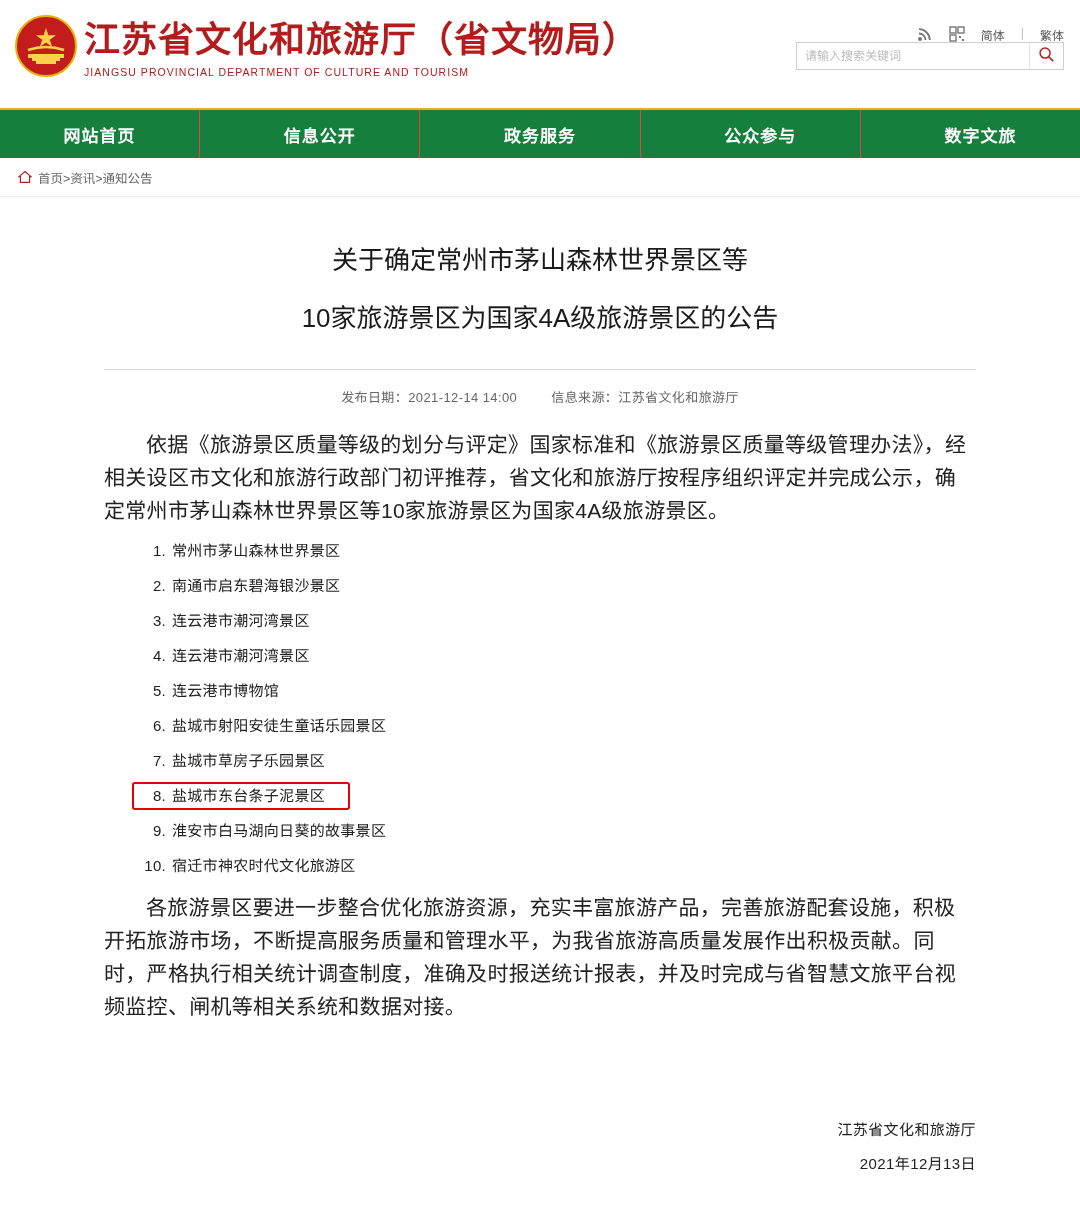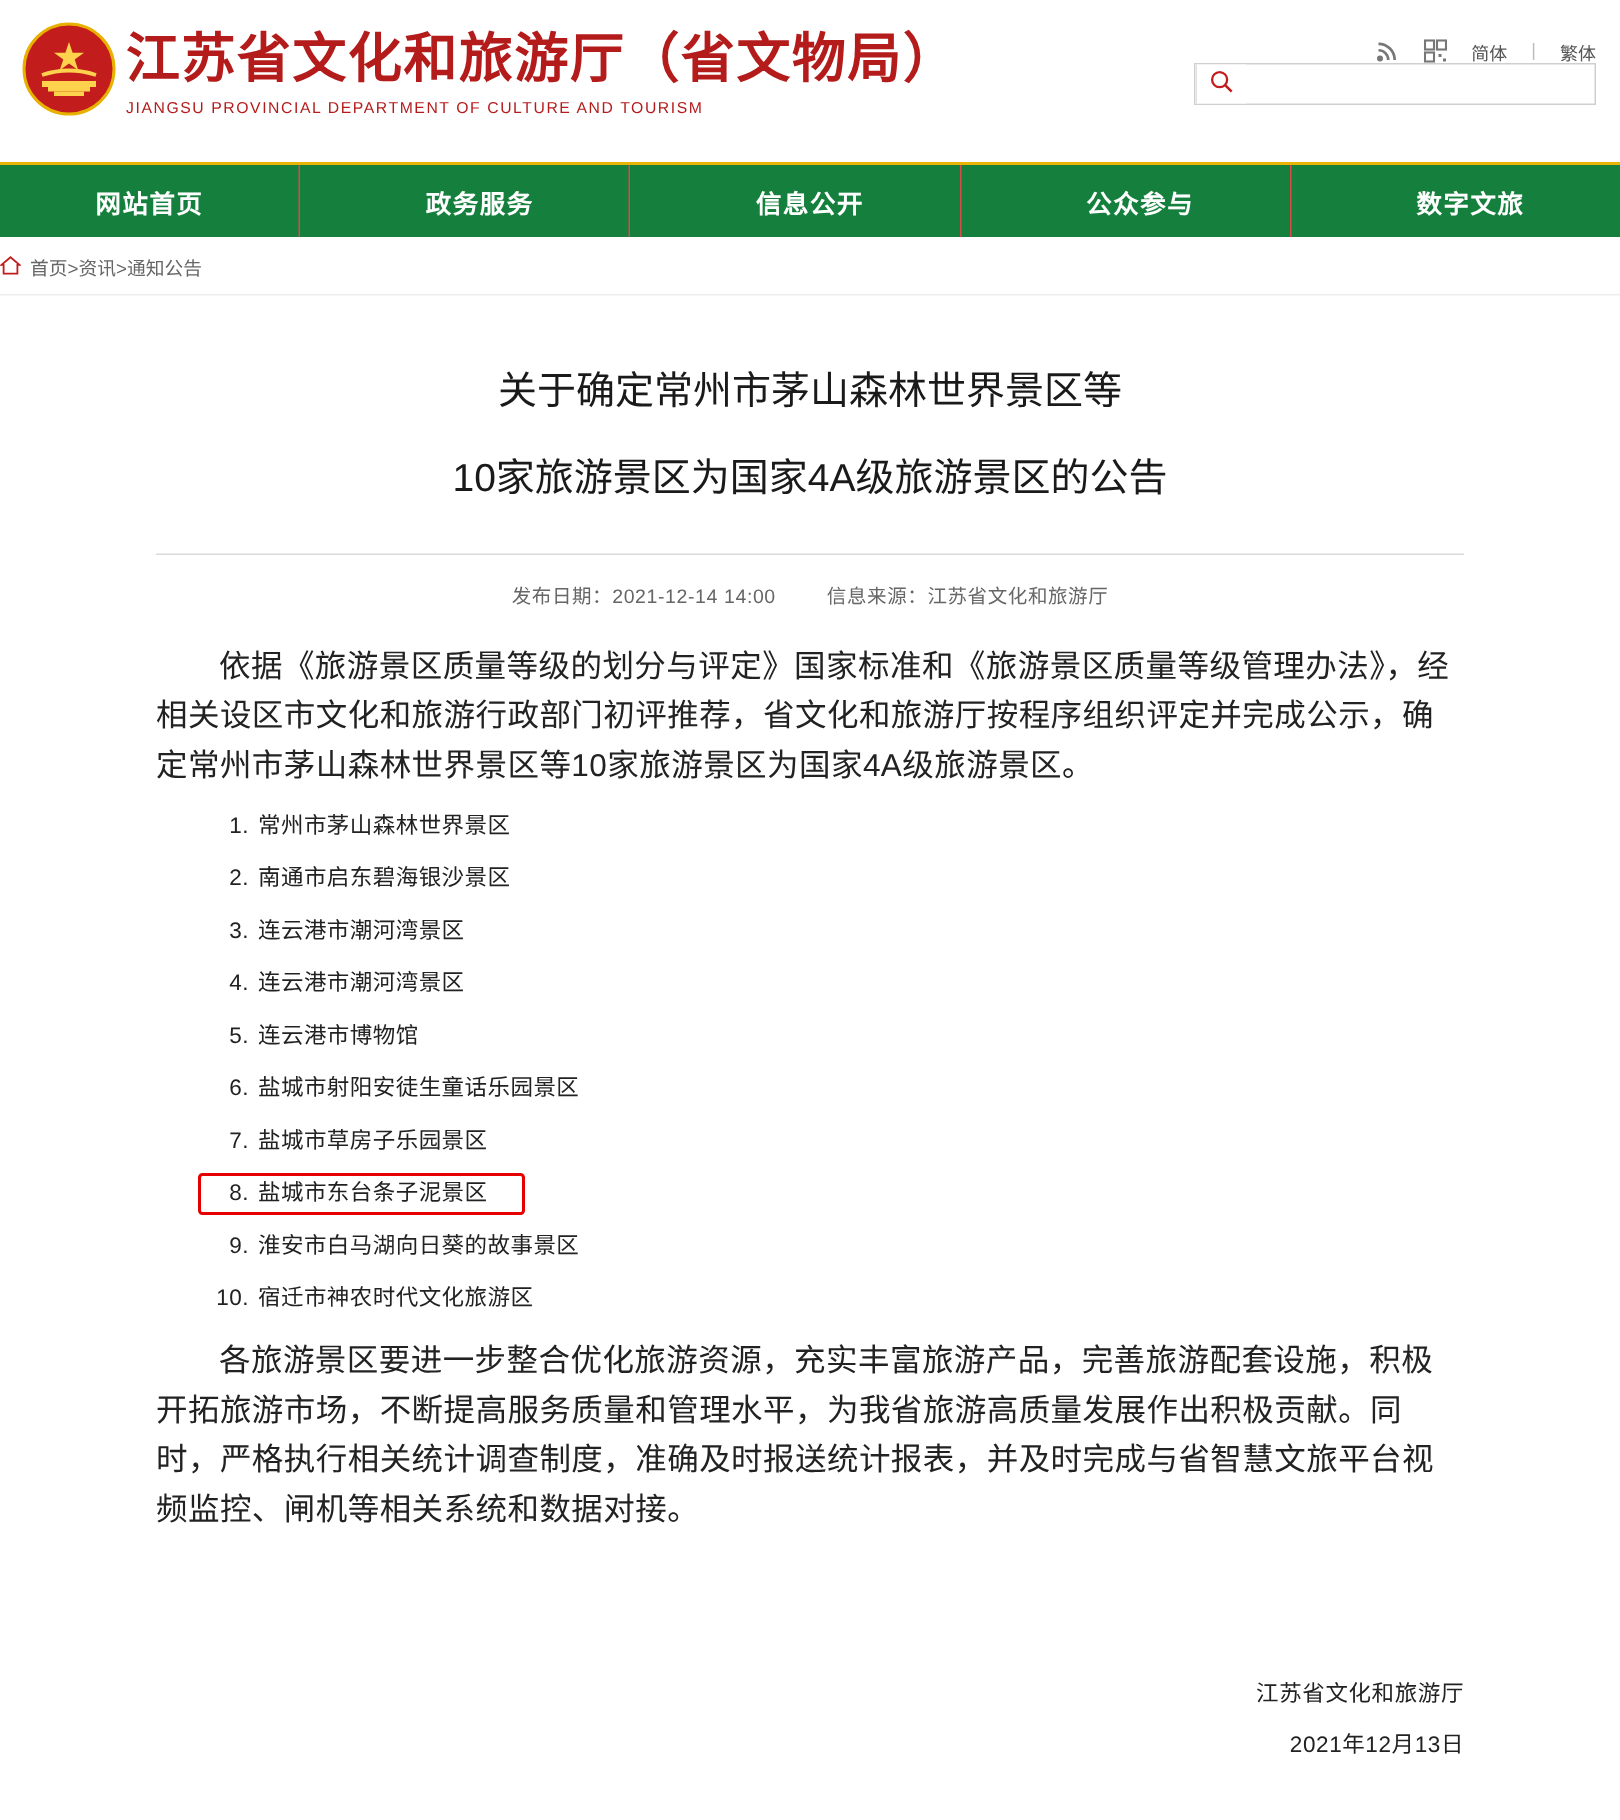--- a/index.html
+++ b/index.html
@@ -128,20 +128,21 @@
     border-right: 1px solid #d64a4a;
     box-sizing: border-box;
   }
   .nav-item:last-child { border-right: none; }
 
   
   .breadcrumb {
     height: 38px;
     display: flex;
     align-items: center;
+    padding-left: 18px;
     font-size: 12.5px;
     color: #666;
     border-bottom: 1px solid #ededed;
   }
   .breadcrumb .home-icon {
     width: 14px;
     height: 14px;
     margin-right: 6px;
     color: #c21c1c;
     display: inline-block;
@@ -265,35 +266,36 @@
         <rect x="10" y="10" width="2" height="2" fill="#777"></rect>
         <rect x="13" y="13" width="2" height="2" fill="#777"></rect>
       </svg>
     </span>
     <a href="#">简体</a>
     <span class="lang-sep">|</span>
     <a href="#">繁体</a>
   </div>
 
   <div class="search-box">
+    <input type="text" placeholder="请输入搜索关键词" style="">
     <button class="search-btn">
       <span>
         <svg viewBox="0 0 18 18" width="17" height="17" aria-hidden="true">
           <circle cx="7.5" cy="7.5" r="5.3" fill="none" stroke="#c21c1c" stroke-width="1.6"></circle>
           <line x1="11.4" y1="11.4" x2="16" y2="16" stroke="#c21c1c" stroke-width="1.8"></line>
         </svg>
       </span>
     </button>
   </div>
 </div>
 
 <div class="nav">
   <div class="nav-item">网站首页</div>
+  <div class="nav-item">信息公开</div>
   <div class="nav-item">政务服务</div>
-  <div class="nav-item">信息公开</div>
   <div class="nav-item">公众参与</div>
   <div class="nav-item">数字文旅</div>
 </div>
 
 <div class="breadcrumb">
   <span class="home-icon">
     <svg viewBox="0 0 14 14" width="14" height="14" aria-hidden="true">
       <path d="M7 1.5 L13 6.6 L11.6 6.6 L11.6 12.4 L2.4 12.4 L2.4 6.6 L1 6.6 Z" fill="none" stroke="#c21c1c" stroke-width="1.2"></path>
     </svg>
   </span>

